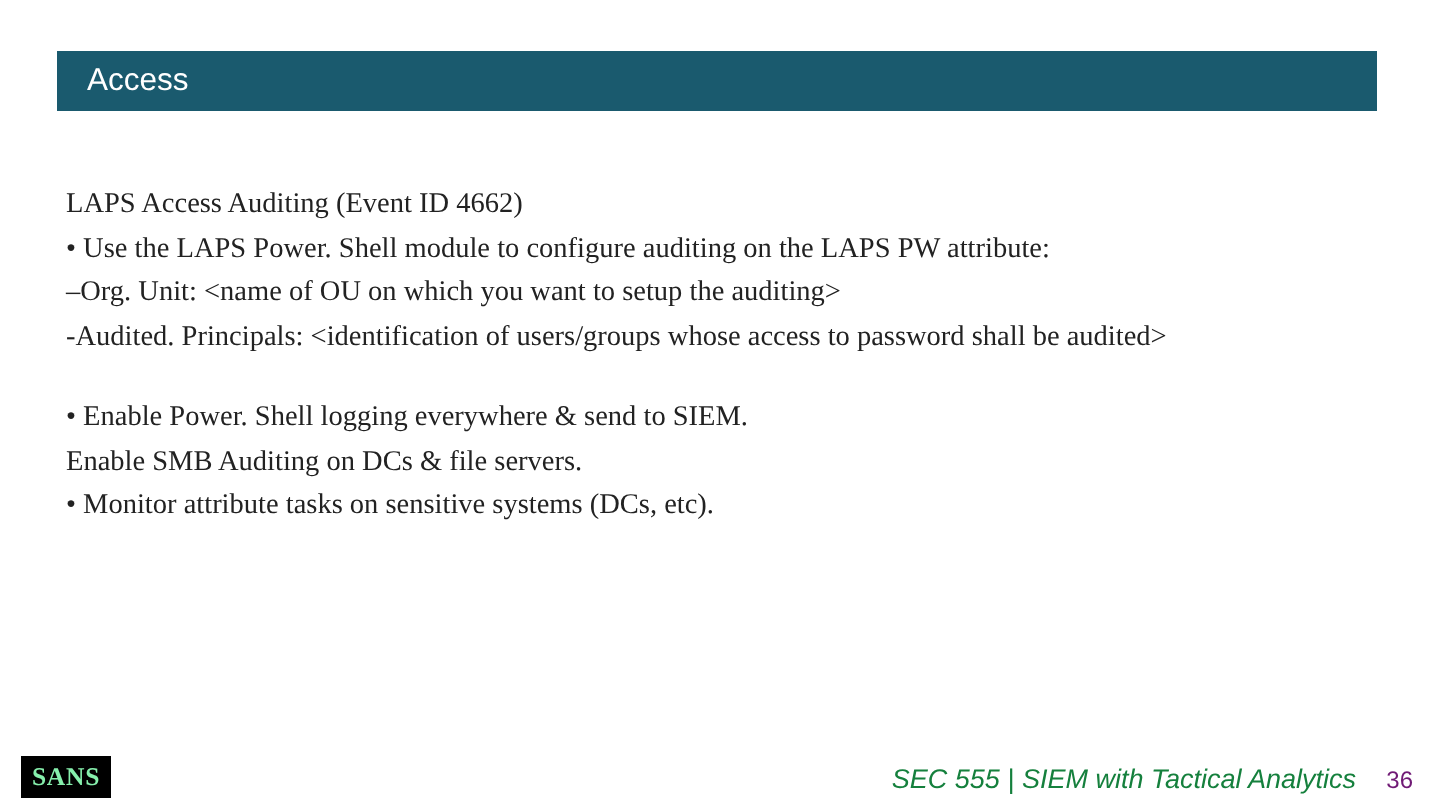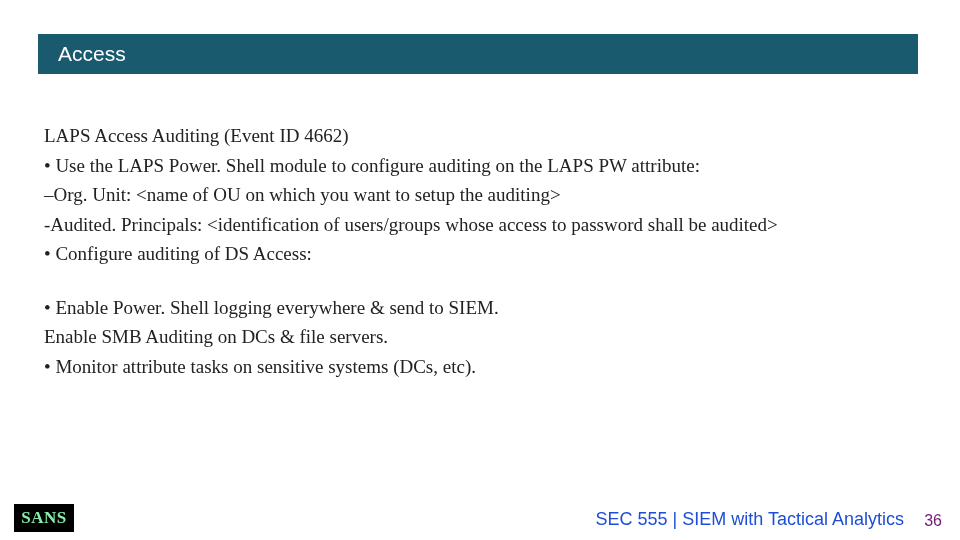--- a/index.html
+++ b/index.html
@@ -46,21 +46,22 @@
     font-weight: bold;
     font-size: 17px;
     letter-spacing: 0.5px;
     display: flex; align-items: center; justify-content: center;
   }
   .course {
     position: absolute;
     right: 56px; bottom: 10px;
     font-family: Arial, Helvetica, sans-serif;
     font-size: 18px;
-    color: #1d4ed8;
+    color: #15803d;
+    font-style: italic;
   }
   .pagenum {
     position: absolute;
     right: 18px; bottom: 10px;
     font-family: Arial, Helvetica, sans-serif;
     font-size: 16px;
     color: #701a75;
   }
 </style>
 </head>
@@ -70,21 +71,20 @@
 
   <div class="header-bar">
     <span>Access</span>
   </div>
 
   <div class="body">
     <div class="line">LAPS Access Auditing (Event ID 4662)</div>
     <div class="line">• Use the LAPS Power. Shell module to configure auditing on the LAPS PW attribute:</div>
     <div class="line">–Org. Unit: &lt;name of OU on which you want to setup the auditing&gt;</div>
     <div class="line">-Audited. Principals: &lt;identification of users/groups whose access to password shall be audited&gt;</div>
-    <div class="line">• Configure auditing of DS Access:</div>
     <div class="spacer"></div>
     <div class="line">• Enable Power. Shell logging everywhere &amp; send to SIEM.</div>
     <div class="line">Enable SMB Auditing on DCs &amp; file servers.</div>
     <div class="line">• Monitor attribute tasks on sensitive systems (DCs, etc).</div>
   </div>
 
   <div class="footer">
     <div class="logo">SANS</div>
     <div class="course">SEC 555 | SIEM with Tactical Analytics</div>
     <div class="pagenum">36</div>

